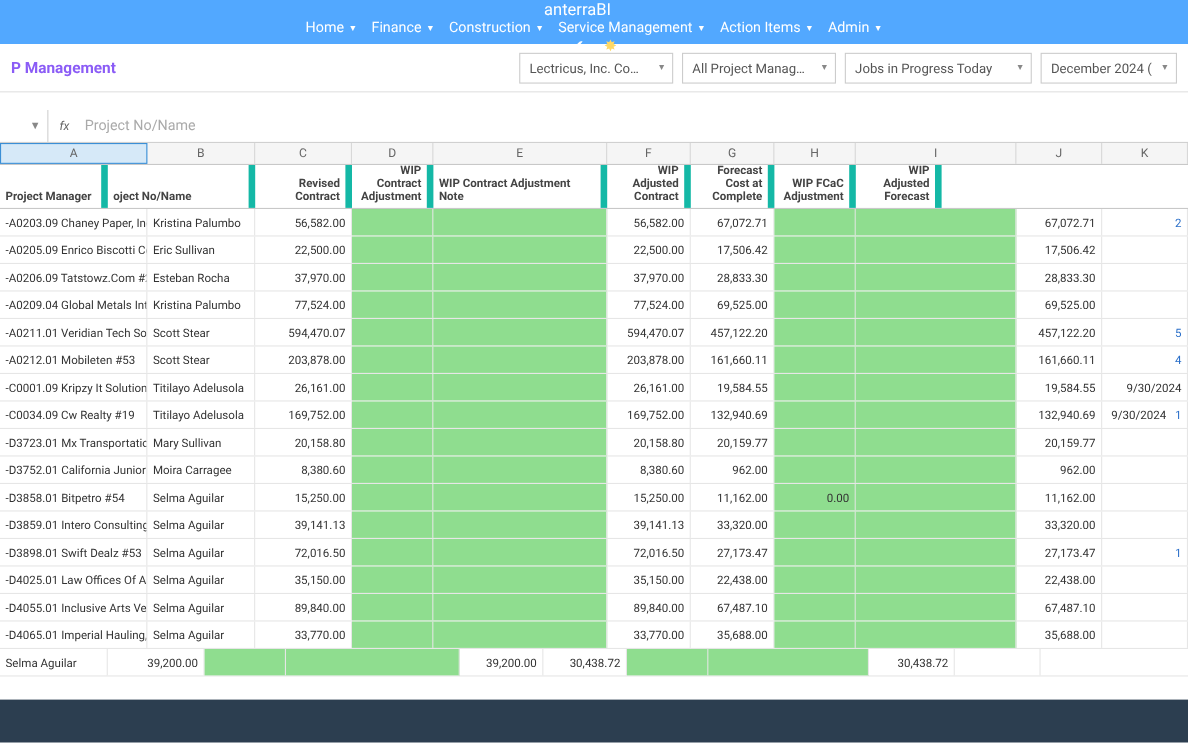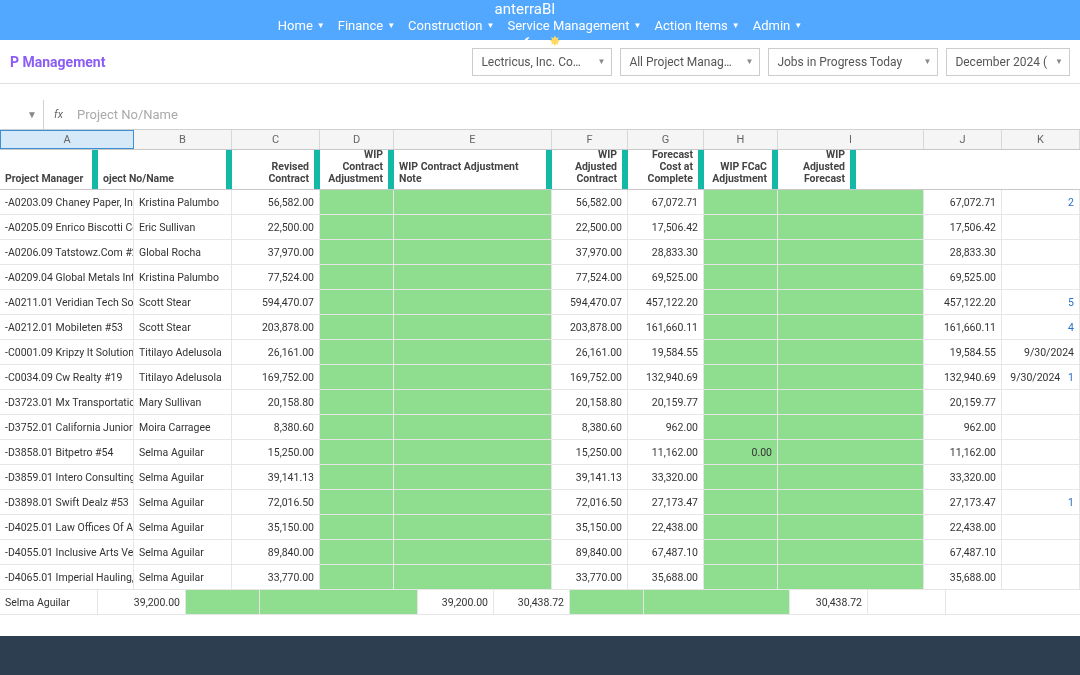--- a/index.html
+++ b/index.html
@@ -135,21 +135,21 @@
         <div class="c g wE"></div>
         <div class="c r wF">22,500.00</div>
         <div class="c r wG">17,506.42</div>
         <div class="c r g wH"></div>
         <div class="c g wI"></div>
         <div class="c r wJ">17,506.42</div>
         <div class="c r wK"></div>
       </div>
       <div class="row">
         <div class="c wA">-A0206.09 Tatstowz.Com #27</div>
-        <div class="c wB">Global Rocha</div>
+        <div class="c wB">Esteban Rocha</div>
         <div class="c r wC">37,970.00</div>
         <div class="c r g wD"></div>
         <div class="c g wE"></div>
         <div class="c r wF">37,970.00</div>
         <div class="c r wG">28,833.30</div>
         <div class="c r g wH"></div>
         <div class="c g wI"></div>
         <div class="c r wJ">28,833.30</div>
         <div class="c r wK"></div>
       </div>

